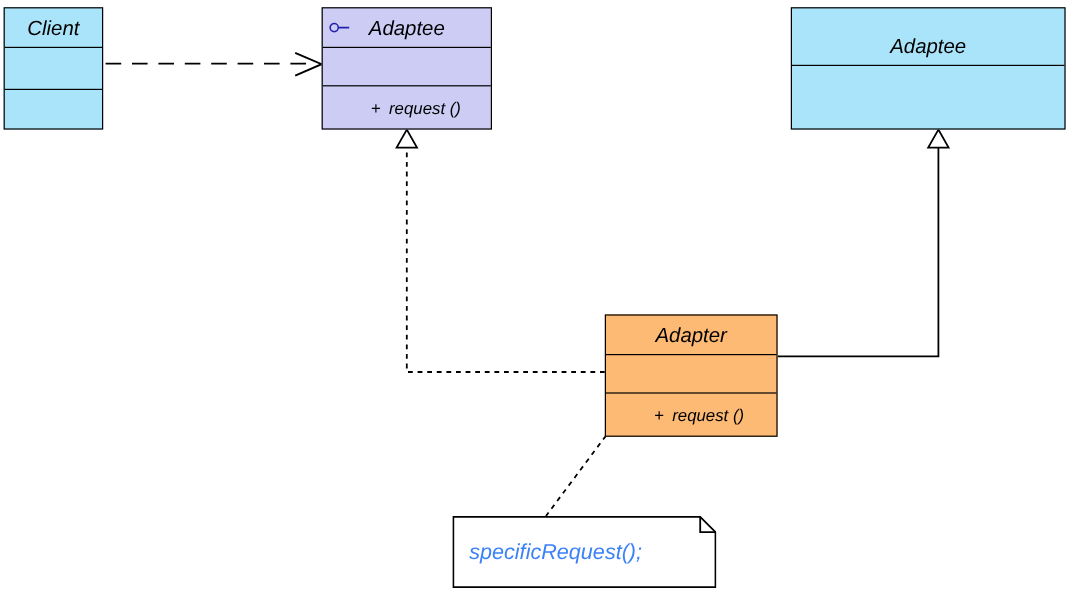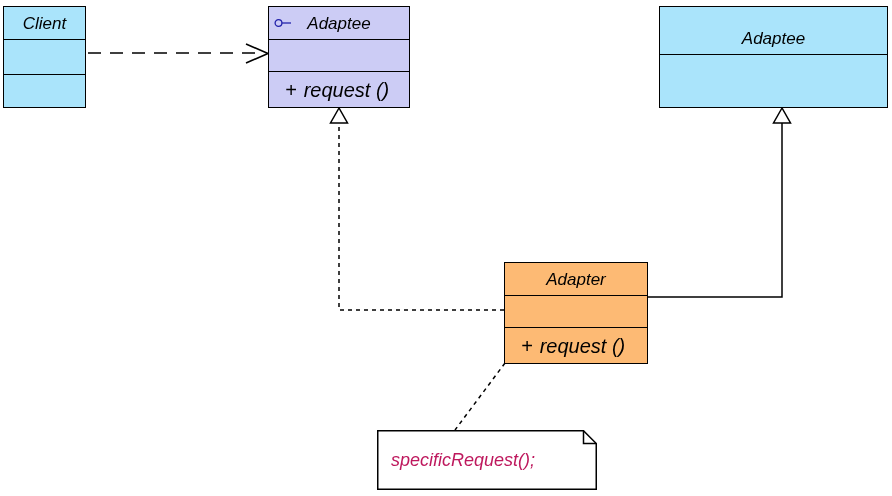--- a/index.html
+++ b/index.html
@@ -50,25 +50,26 @@
     display: flex;
     align-items: center;
   }
   .cls-name {
     font-size: 17px;
     color: #000000;
     line-height: 1;
     letter-spacing: 0px;
   }
   .op-text {
-    font-size: 20px;
+    font-size: 14px;
     color: #000000;
     line-height: 1;
     padding-left: 16px;
     white-space: nowrap;
+    margin-left: 24px;
   }
   .op-vis {
     display: inline-block;
     margin-right: 7px;
   }
   .iface-icon {
     position: absolute;
     left: 5px;
     top: 50%;
     transform: translateY(-50%);
@@ -79,21 +80,21 @@
     position: absolute;
     box-sizing: border-box;
     z-index: 5;
   }
   .note-text {
     position: absolute;
     left: 14px;
     top: 50%;
     transform: translateY(-50%);
     font-size: 18px;
-    color: #be185d;
+    color: #3b82f6;
     white-space: nowrap;
   }
 </style>
 </head>
 <body>
 
 <div id="canvas">
 
   <svg id="edges" viewBox="0 0 892 496" width="892" height="496" xmlns="http://www.w3.org/2000/svg">
 

